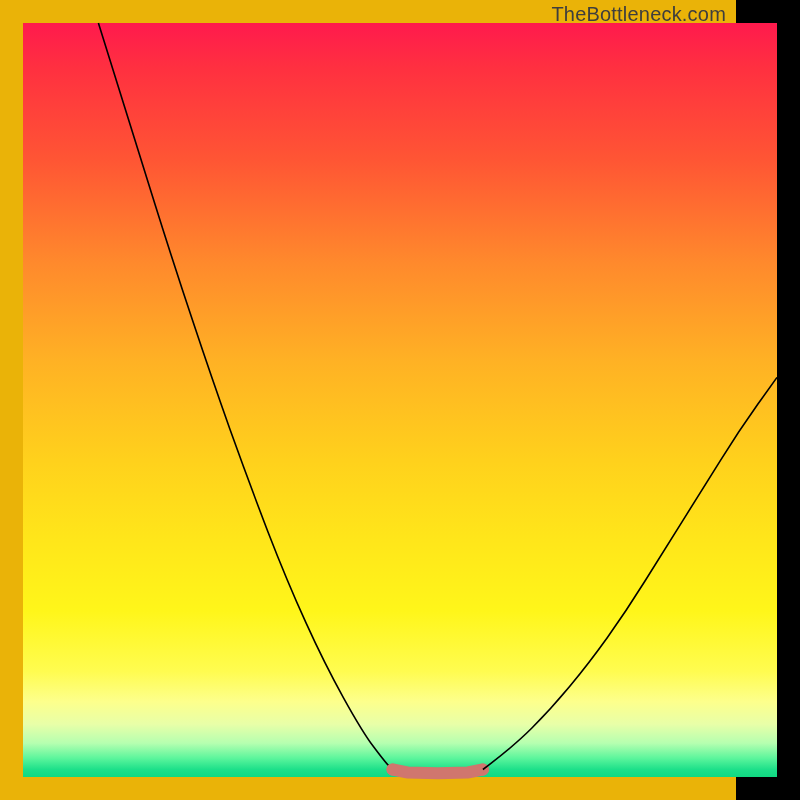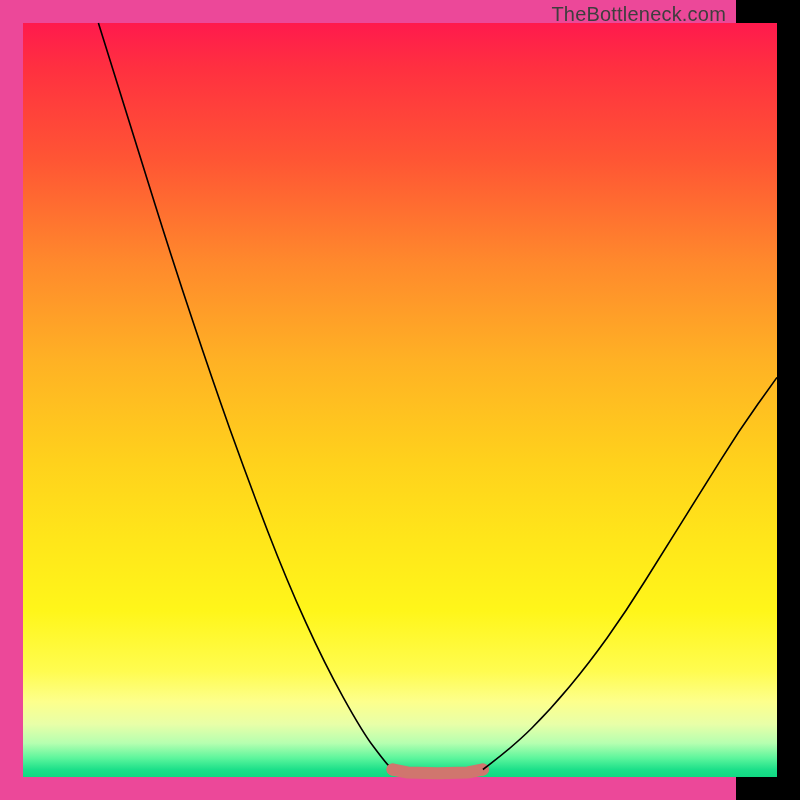--- a/index.html
+++ b/index.html
@@ -10,21 +10,21 @@
     background: #000;
     overflow: hidden;
     font-family: Arial, Helvetica, sans-serif;
   }
   .frame {
     position: absolute;
     left: 0;
     top: 0;
     width: 736px;
     height: 800px;
-    background: #ec4899;
+    background: #eab308;
   }
   .plot-area {
     position: absolute;
     left: 23px;
     top: 23px;
     width: 754px;
     height: 754px;
     background: linear-gradient(to bottom,
       #ff1a4d 0%,
       #ff3040 6%,

